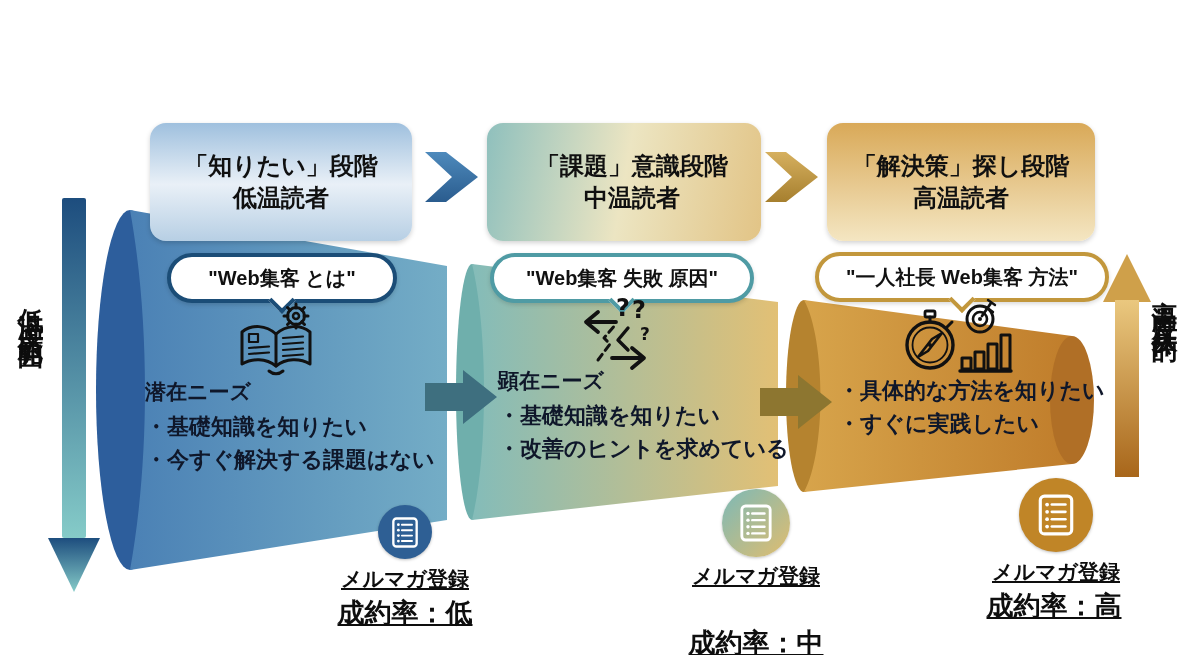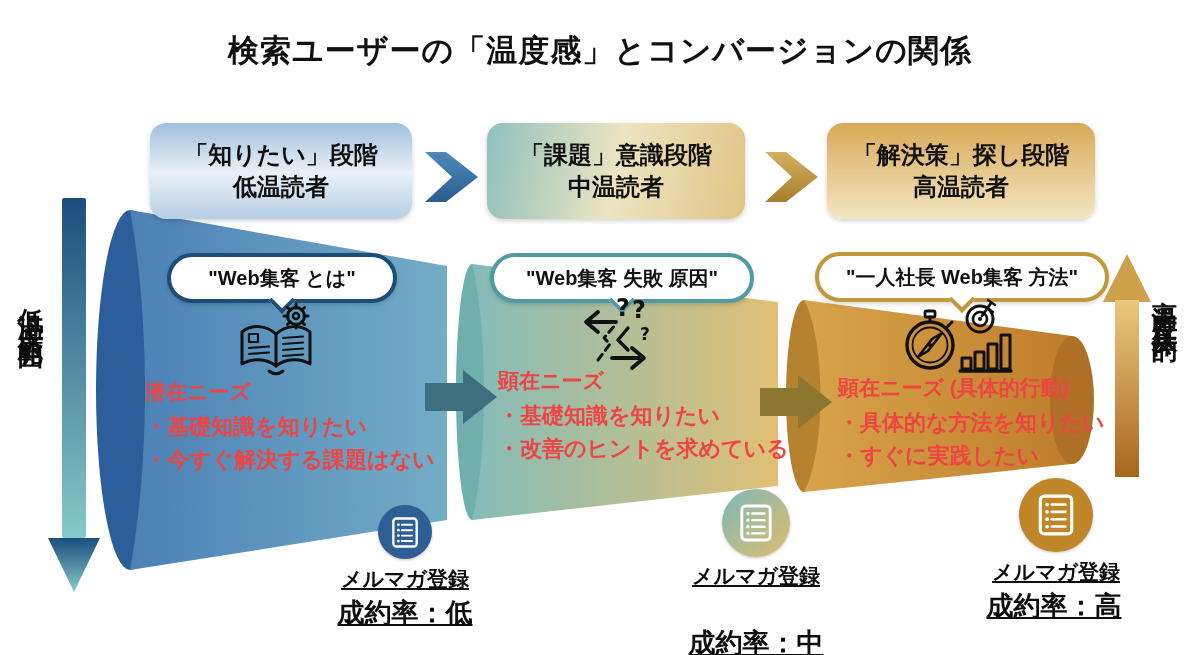--- a/index.html
+++ b/index.html
@@ -7,48 +7,48 @@
     position:relative;width:1200px;height:655px;background:#ffffff;overflow:hidden;
     font-family:"Liberation Sans","DejaVu Sans",sans-serif;color:#101010;
   }
   .abs{position:absolute;}
   .page-title{
     left:0;top:30px;width:1200px;text-align:center;
     font-size:31px;font-weight:700;letter-spacing:1px;color:#111;
   }
   
   .hbox{
-    position:absolute;top:123px;height:96px;border-radius:16px;
+    position:absolute;top:123px;height:118px;border-radius:16px;
     display:flex;flex-direction:column;justify-content:center;align-items:center;
     font-weight:700;font-size:24px;line-height:1.35;color:#101010;
     box-shadow:0 2px 5px rgba(0,0,0,.18);
   }
   .hbox-1{left:150px;width:262px;background:linear-gradient(180deg,#9fc0de,#e9f0f7 52%,#b7cfe4);}
-  .hbox-2{left:487px;width:258px;background:linear-gradient(100deg,#8fc0bd,#ece5c2 50%,#e2c486);}
+  .hbox-2{left:487px;width:258px;background:linear-gradient(100deg,#8fc0bd,#ece5c2 50%,#e2c486);padding-left:16px;}
   .hbox-3{left:827px;width:268px;background:linear-gradient(180deg,#d9a958,#f4e6c2);align-items:center;}
   
   .pill{
     position:absolute;height:42px;background:#fff;border-radius:26px;
     display:flex;align-items:center;justify-content:center;
     font-weight:700;font-size:20px;color:#111;
     box-shadow:0 2px 4px rgba(0,0,0,.15);
   }
   .pill .tail{
     position:absolute;left:50%;bottom:-11px;width:15px;height:15px;background:#fff;
     transform:translateX(-50%) rotate(45deg);
     border-right:4px solid;border-bottom:4px solid;
   }
   .pill-blue{border:4px solid #1b4d77;}
   .pill-blue .tail{border-color:#1b4d77;}
   .pill-teal{border:4px solid #4f9ba4;}
   .pill-teal .tail{border-color:#4f9ba4;}
   .pill-gold{border:4px solid #c2973c;}
   .pill-gold .tail{border-color:#c2973c;}
   
-  .needs{position:absolute;color:#ef4444;}
+  .needs{position:absolute;color:#0f172a;}
   .needs .needs-title{font-weight:700;font-size:21px;margin-bottom:4px;}
   .needs .needs-item{font-weight:700;font-size:22px;line-height:1.5;}
   
   .vlabel{
     position:absolute;writing-mode:vertical-rl;text-orientation:upright;
     font-weight:700;font-size:26px;letter-spacing:6px;color:#0d0d0d;
   }
   .vlabel-left{left:14px;top:288px;}
   .vlabel-right{left:1148px;top:280px;}
   
@@ -121,21 +121,20 @@
     <path d="M472,264 C488,330 488,455 472,520 L778,486 L778,302 Z" fill="url(#g-seg2)"></path>
 
     <ellipse cx="804" cy="396" rx="18" ry="96" fill="#b5832f"></ellipse>
     <path d="M804,300 C826,340 826,452 804,492 L1072,464 L1072,336 Z" fill="url(#g-seg3)"></path>
     <ellipse cx="1072" cy="400" rx="22" ry="64" fill="#b06f26"></ellipse>
 
     <polygon points="425,383 463,383 463,370 497,397 463,424 463,411 425,411" fill="#3e6f7f"></polygon>
     <polygon points="760,388 798,388 798,375 832,402 798,429 798,416 760,416" fill="#8d7630"></polygon>
   </svg>
 
-  <div class="abs page-title">検索ユーザーの「温度感」とコンバージョンの関係</div>
 
   <div class="vlabel vlabel-left">低温度・広範囲</div>
   <div class="vlabel vlabel-right">高温度・具体的</div>
 
   <div class="hbox hbox-1">
     <div>「知りたい」段階</div>
     <div>低温読者</div>
   </div>
   <div class="hbox hbox-2">
     <div>「課題」意識段階</div>
@@ -224,21 +223,20 @@
     <div class="needs-title">潜在ニーズ</div>
     <div class="needs-item">・基礎知識を知りたい</div>
     <div class="needs-item">・今すぐ解決する課題はない</div>
   </div>
   <div class="needs" style="left:498px;top:367px;width:300px;">
     <div class="needs-title">顕在ニーズ</div>
     <div class="needs-item">・基礎知識を知りたい</div>
     <div class="needs-item">・改善のヒントを求めている</div>
   </div>
   <div class="needs" style="left:838px;top:374px;width:300px;">
-    <div class="needs-title">顕在ニーズ (具体的行動)</div>
     <div class="needs-item">・具体的な方法を知りたい</div>
     <div class="needs-item">・すぐに実践したい</div>
   </div>
 
   <div class="badge-circle badge-1">
     <svg width="28" height="33" viewBox="0 0 36 42" fill="none" stroke="#ffffff" stroke-linecap="round">
       <rect x="3" y="3" width="30" height="36" rx="4" stroke-width="3"></rect>
       <circle cx="9.5" cy="11" r="1.8" fill="#fff" stroke="none"></circle>
         <line x1="14" y1="11" x2="27" y2="11" stroke-width="2.5"></line>
       <circle cx="9.5" cy="18" r="1.8" fill="#fff" stroke="none"></circle>

